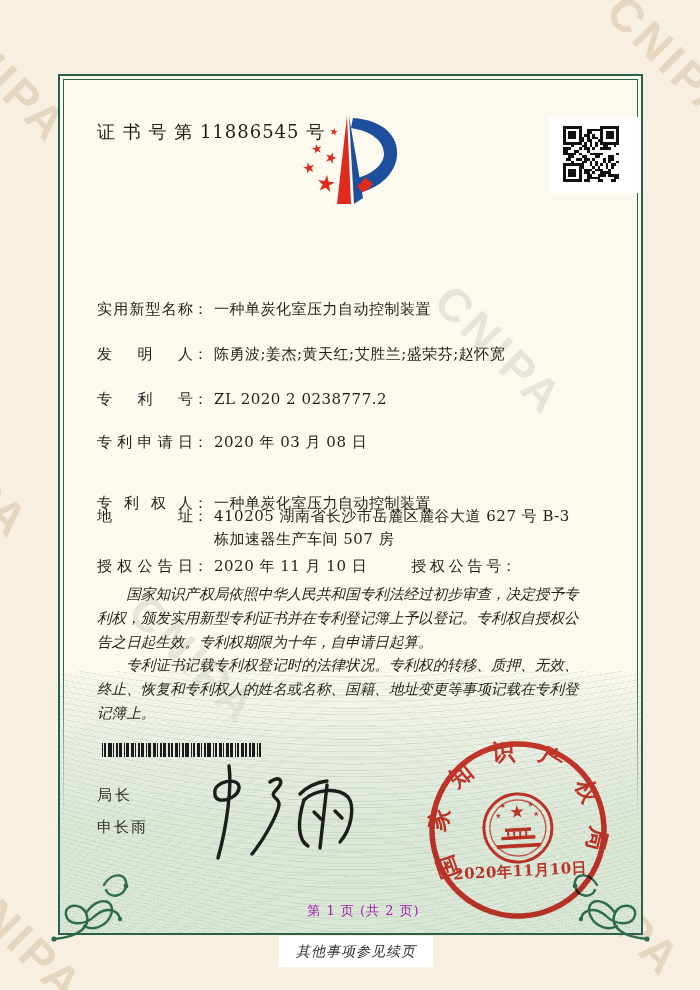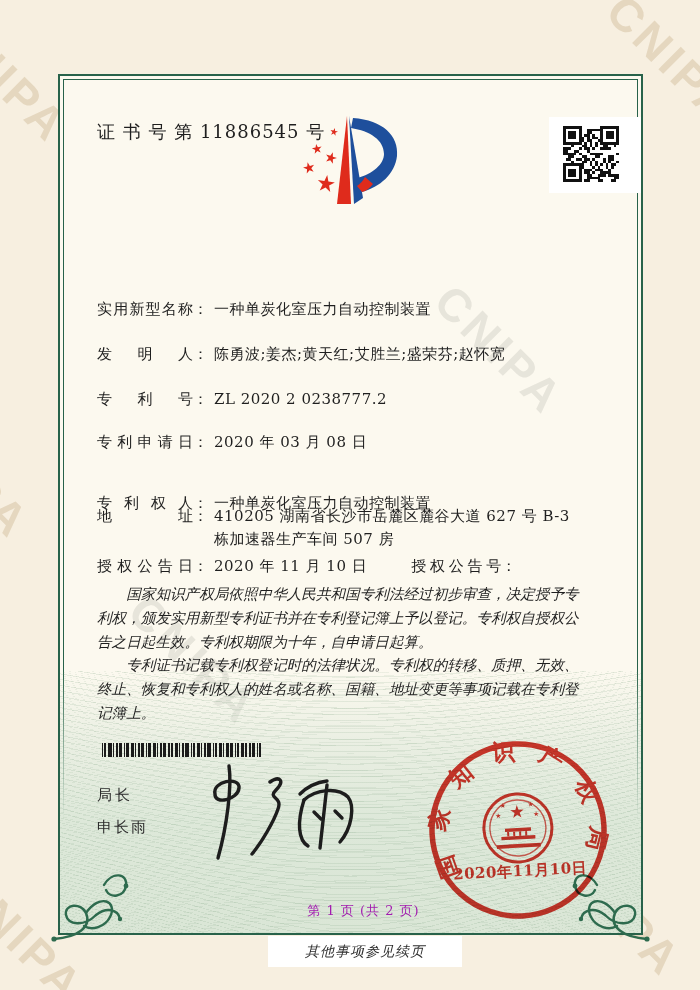--- a/index.html
+++ b/index.html
@@ -53,21 +53,21 @@
 
   .director-title{position:absolute;left:37px;top:710px;font-family:"Liberation Sans",sans-serif;font-size:15px;letter-spacing:3px;color:#2b2b2b;}
   .director-name{position:absolute;left:37px;top:742px;font-family:"Liberation Sans",sans-serif;font-size:15px;letter-spacing:2px;color:#2b2b2b;}
 
   .signature{position:absolute;left:128px;top:678px;width:186px;height:118px;}
 
   .seal{position:absolute;left:364px;top:660px;width:188px;height:188px;transform:rotate(-3deg);opacity:0.93;mix-blend-mode:multiply;}
 
   .page-number{position:absolute;left:0;top:826px;width:100%;text-align:center;font-size:13px;letter-spacing:1px;color:#a21caf;margin-left:13px;}
 
-  .note-strip{position:absolute;left:268px;top:936px;width:194px;height:31px;background:#ffffff;display:flex;align-items:center;justify-content:center;}
+  .note-strip{position:absolute;left:279px;top:936px;width:154px;height:31px;background:#ffffff;display:flex;align-items:center;justify-content:center;}
   .note-strip span{font-size:14px;font-style:italic;color:#2e2e2e;letter-spacing:1px;}
 </style>
 </head>
 <body>
 
 <div class="canvas">
 
   <div class="wm wm-outer" style="left:-34px;top:2px;">CNIPA</div>
   <div class="wm wm-outer" style="left:634px;top:-16px;">CNIPA</div>
   <div class="wm wm-outer" style="left:-72px;top:398px;">CNIPA</div>

